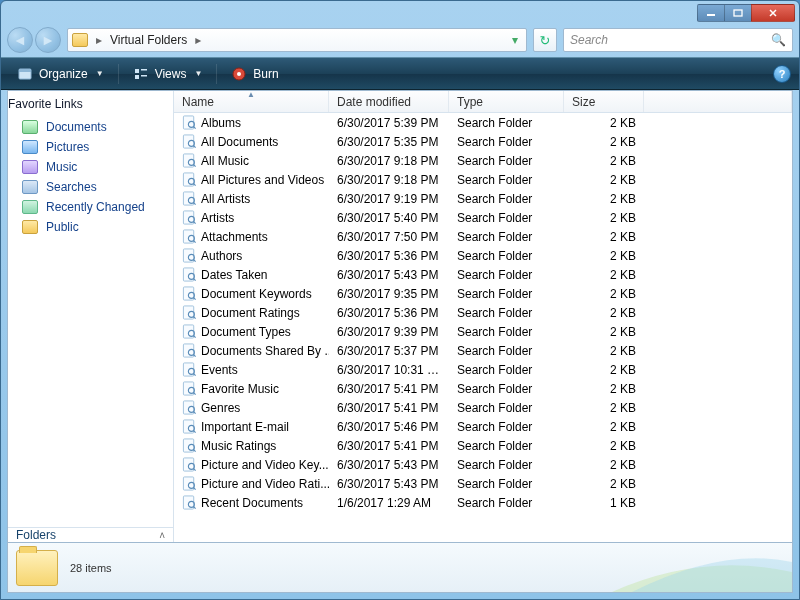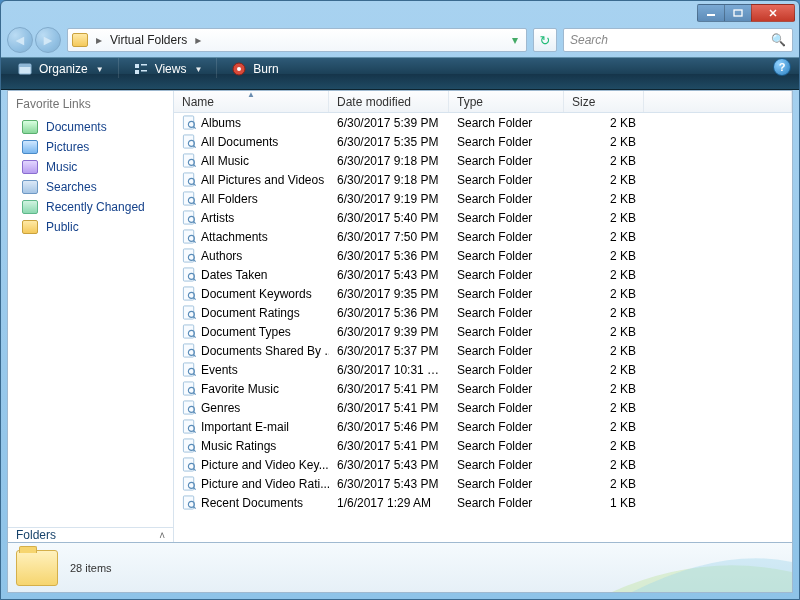--- a/index.html
+++ b/index.html
@@ -20,31 +20,31 @@
 .breadcrumb { flex:1; height:24px; background: linear-gradient(to bottom,#fff,#f3f7fb); border:1px solid #9fb9d0; border-radius:2px; display:flex; align-items:center; padding:0 4px; font-size:12px; color:#222; }
 .breadcrumb .foldericn { width:16px; height:14px; background: linear-gradient(to bottom,#ffe9a6,#f4c95b); border:1px solid #caa23e; border-radius:2px; margin-right:6px;}
 .breadcrumb .crumb { padding:0 6px; }
 .breadcrumb .sep { color:#666; padding:0 2px;}
 .breadcrumb .drop { margin-left:auto; color:#4a6; padding:0 4px;}
 .refreshbtn { width:24px; height:24px; border:1px solid #9fb9d0; background:linear-gradient(to bottom,#fff,#e8f1f8); display:flex; align-items:center; justify-content:center; color:#2b7; font-size:13px; border-radius:2px;}
 .searchbox { width:230px; height:24px; border:1px solid #9fb9d0; background:#fff; border-radius:2px; display:flex; align-items:center; padding:0 6px; font-size:12px; color:#888; font-style:italic; justify-content:space-between;}
 .searchbox .mag { font-style:normal; color:#5a7ca0; }
 
 
-.toolbar { height:33px; background: linear-gradient(to bottom,#2e5a77 0%,#1c4158 50%,#153449 51%,#1f4a63 100%); display:flex; align-items:flex-start; padding:0 8px; color:#fff; font-size:12px; gap:4px; border-top:1px solid #5f8ea8; border-bottom:1px solid #0d2430;}
+.toolbar { height:33px; background: linear-gradient(to bottom,#2e5a77 0%,#1c4158 50%,#153449 51%,#1f4a63 100%); display:flex; align-items:center; padding:0 8px; color:#fff; font-size:12px; gap:4px; border-top:1px solid #5f8ea8; border-bottom:1px solid #0d2430;}
 .tbitem { display:flex; align-items:center; gap:6px; padding:3px 8px; border-radius:3px; }
 .tbitem .arrow { font-size:8px; margin-left:2px; opacity:.9;}
 .tbsep { width:1px; height:20px; background:rgba(255,255,255,.12); margin:0 2px;}
 .tbicon { width:16px; height:16px; display:inline-flex; align-items:center; justify-content:center; }
 .helpbtn { margin-left:auto; width:18px; height:18px; border-radius:50%; background:radial-gradient(circle at 30% 30%,#8fd1ff,#2a7fc0); border:1px solid #1a5a8a; display:flex; align-items:center; justify-content:center; font-size:11px; font-weight:bold; color:#fff;}
 
 
 .bodyarea { flex:1; display:flex; background:#fff; border:1px solid #9fb9d0; margin:0 6px; overflow:hidden;}
 .sidebar { width:166px; border-right:1px solid #d7e3ee; display:flex; flex-direction:column; font-size:12px;}
-.favhdr { padding:6px 8px 4px; color:#737373; font-size:12px;}
+.favhdr { padding:6px 0 4px; color:#0f172a; font-size:12px;}
 .favlist { padding:2px 4px; }
 .favitem { display:flex; align-items:center; gap:8px; padding:3px 10px; color:#15428b; cursor:default;}
 .favitem .icn { width:16px; height:14px; border-radius:2px; }
 .icn.doc { background:linear-gradient(to bottom,#d9ffe0,#88d79a); border:1px solid #5ab06f;}
 .icn.pic { background:linear-gradient(to bottom,#cfe7ff,#7ab7ef); border:1px solid #4a8bc8;}
 .icn.mus { background:linear-gradient(to bottom,#e3d6ff,#b89ef0); border:1px solid #8a6ed0;}
 .icn.rec { background:linear-gradient(to bottom,#d0f3e0,#8bd8b0); border:1px solid #5fb88a;}
 .icn.srch { background:linear-gradient(to bottom,#dbe8f7,#a6c5e5); border:1px solid #6f99c4;}
 .icn.pub { background:linear-gradient(to bottom,#ffe9a6,#f4c95b); border:1px solid #caa23e;}
 .folderhdr { margin-top:auto; border-top:1px solid #d7e3ee; padding:0 8px; color:#16426a; display:flex; align-items:center; justify-content:space-between;}
@@ -274,21 +274,21 @@
           </div>
           <div class="row">
             <div class="cell name">
               <span class="srchicn">
                 <svg viewBox="0 0 16 16">
                   <rect x="1.5" y="1" width="11" height="14" rx="1" fill="#f7fbff" stroke="#9ec0dc"></rect>
                   <circle cx="10" cy="10" r="3.2" fill="none" stroke="#5a8cb8" stroke-width="1.2"></circle>
                   <line x1="12.3" y1="12.3" x2="14.5" y2="14.5" stroke="#5a8cb8" stroke-width="1.2"></line>
                 </svg>
               </span>
-              <span>All Folders</span>
+              <span>All Artists</span>
             </div>
             <div class="cell date">6/30/2017 9:19 PM</div>
             <div class="cell type">Search Folder</div>
             <div class="cell size">2 KB</div>
           </div>
           <div class="row">
             <div class="cell name">
               <span class="srchicn">
                 <svg viewBox="0 0 16 16">
                   <rect x="1.5" y="1" width="11" height="14" rx="1" fill="#f7fbff" stroke="#9ec0dc"></rect>

